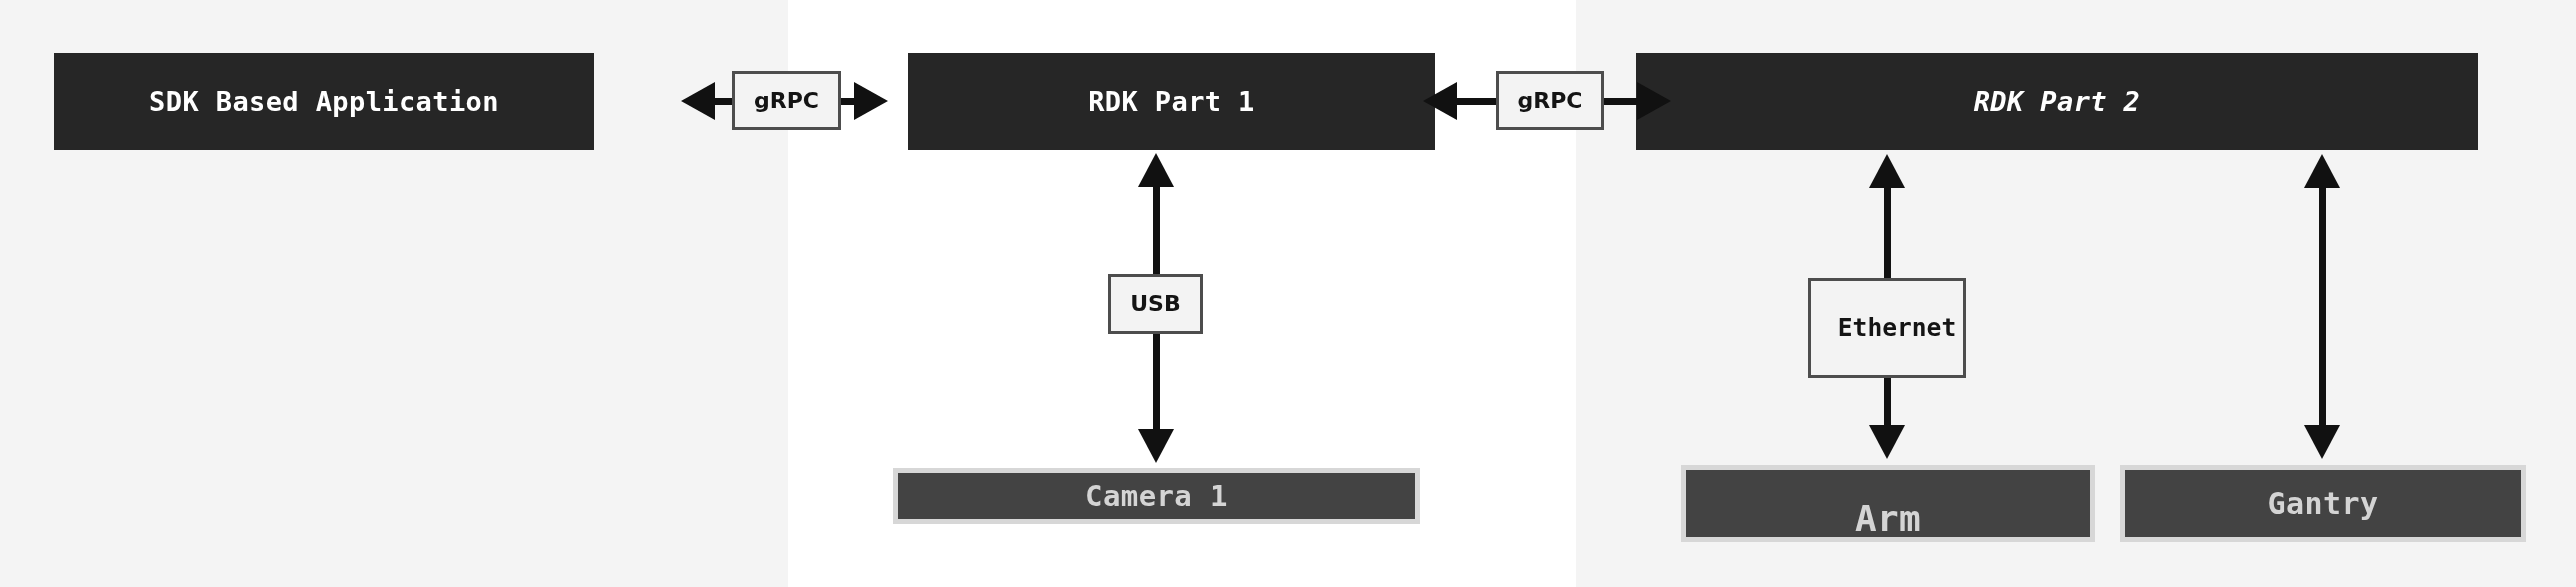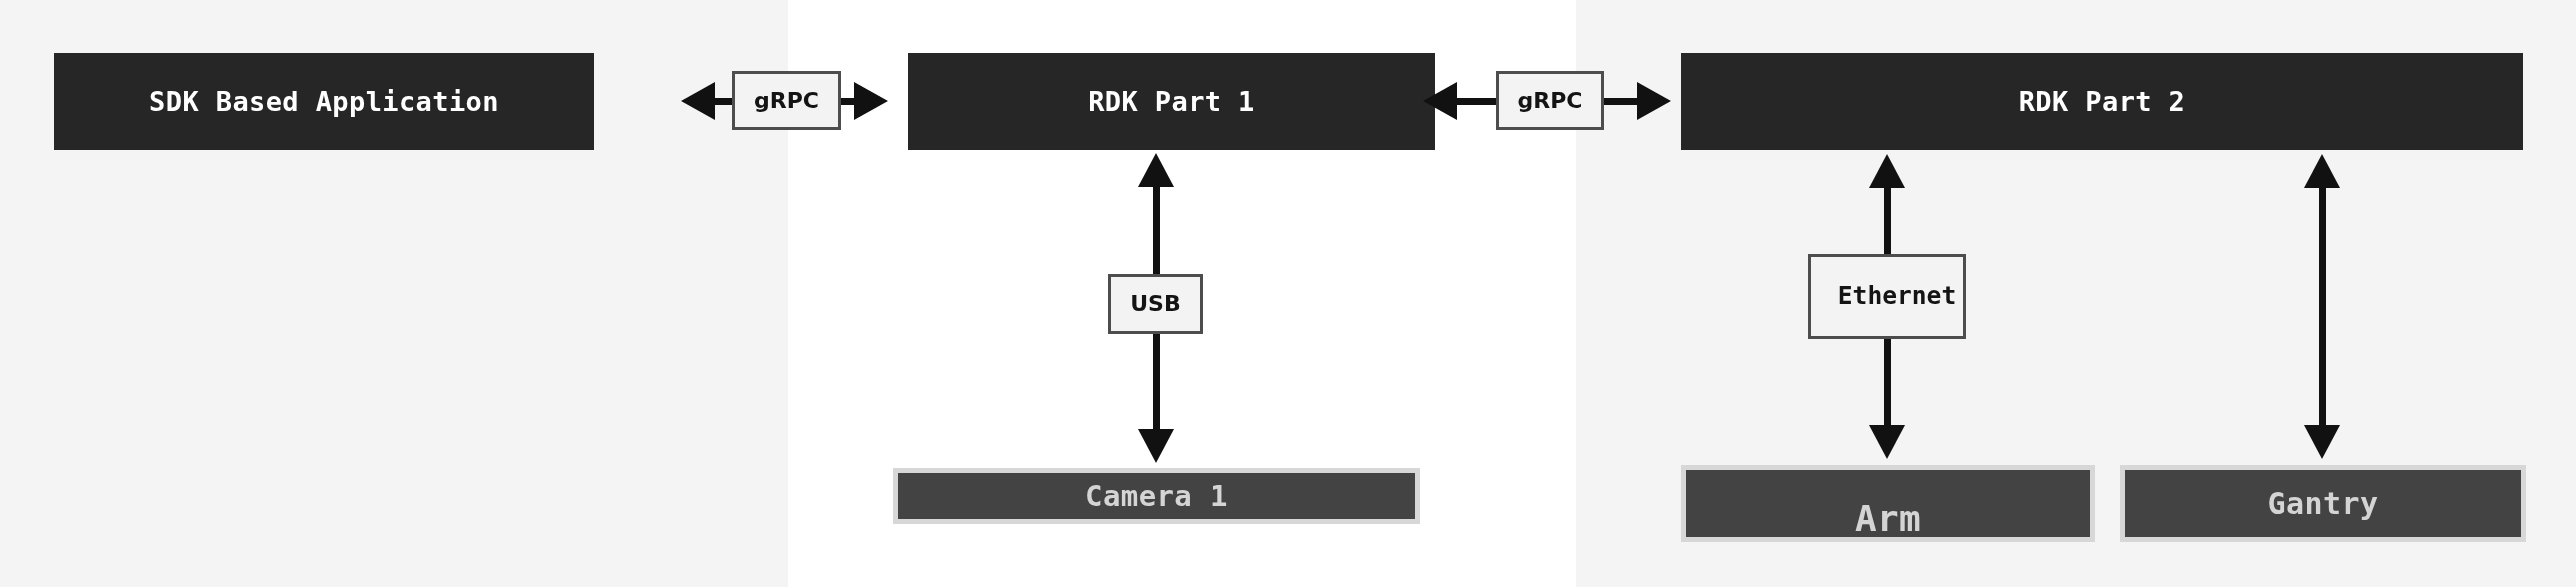--- a/index.html
+++ b/index.html
@@ -21,21 +21,21 @@
 
   
   .node-dark{
     position:absolute;background:var(--node-dark);color:var(--node-dark-text);
     display:flex;align-items:center;justify-content:center;
     font-family:"DejaVu Sans Mono","Liberation Mono",monospace;
     font-weight:bold;font-size:27px;line-height:1;letter-spacing:0.4px;
   }
   #node-sdk{left:54px;top:53px;width:540px;height:97px;}
   #node-rdk1{left:892px;top:53px;width:527px;height:97px;margin-left:16px;}
-  #node-rdk2{left:1681px;top:53px;width:842px;height:97px;}
+  #node-rdk2{left:1636px;top:53px;width:842px;height:97px;font-style:italic;}
 
   
   .node-device{
     position:absolute;background:var(--device-fill);color:var(--device-text);
     border:5.7px solid var(--device-border);box-sizing:border-box;
     display:flex;align-items:center;justify-content:center;
     font-family:"DejaVu Sans Mono","Liberation Mono",monospace;
     font-weight:bold;line-height:1;letter-spacing:0.4px;
   }
   #node-camera{left:893px;top:468px;width:527px;height:56px;font-size:29px;}
@@ -48,21 +48,21 @@
     border:3.3px solid var(--label-border);box-sizing:border-box;
     display:flex;align-items:center;justify-content:center;
     font-weight:bold;font-size:22px;line-height:1;
   }
   .edge-label.mono{
     font-family:"DejaVu Sans Mono","Liberation Mono",monospace;font-size:24.6px;
   }
   #label-grpc-1{left:732px;top:71px;width:109px;height:59px;}
   #label-grpc-2{left:1496px;top:71px;width:108px;height:59px;}
   #label-usb{left:1108px;top:274px;width:95px;height:60px;}
-  #label-ethernet{left:1808px;top:254px;width:158px;height:85px;padding-left:20px;}
+  #label-ethernet{left:1808px;top:278px;width:158px;height:100px;padding-left:20px;}
   #label-gpio{left:2270px;top:261px;width:104px;height:85px;}
 
   
   .shaft-h{position:absolute;height:6.6px;background:var(--arrow);}
   .shaft-v{position:absolute;width:6.6px;background:var(--arrow);}
   .head{position:absolute;width:0;height:0;}
   .head.left {border-top:19px solid transparent;border-bottom:19px solid transparent;border-right:34px solid var(--arrow);}
   .head.right{border-top:19px solid transparent;border-bottom:19px solid transparent;border-left:34px solid var(--arrow);}
   .head.up   {border-left:18px solid transparent;border-right:18px solid transparent;border-bottom:34px solid var(--arrow);}
   .head.down {border-left:18px solid transparent;border-right:18px solid transparent;border-top:34px solid var(--arrow);}

